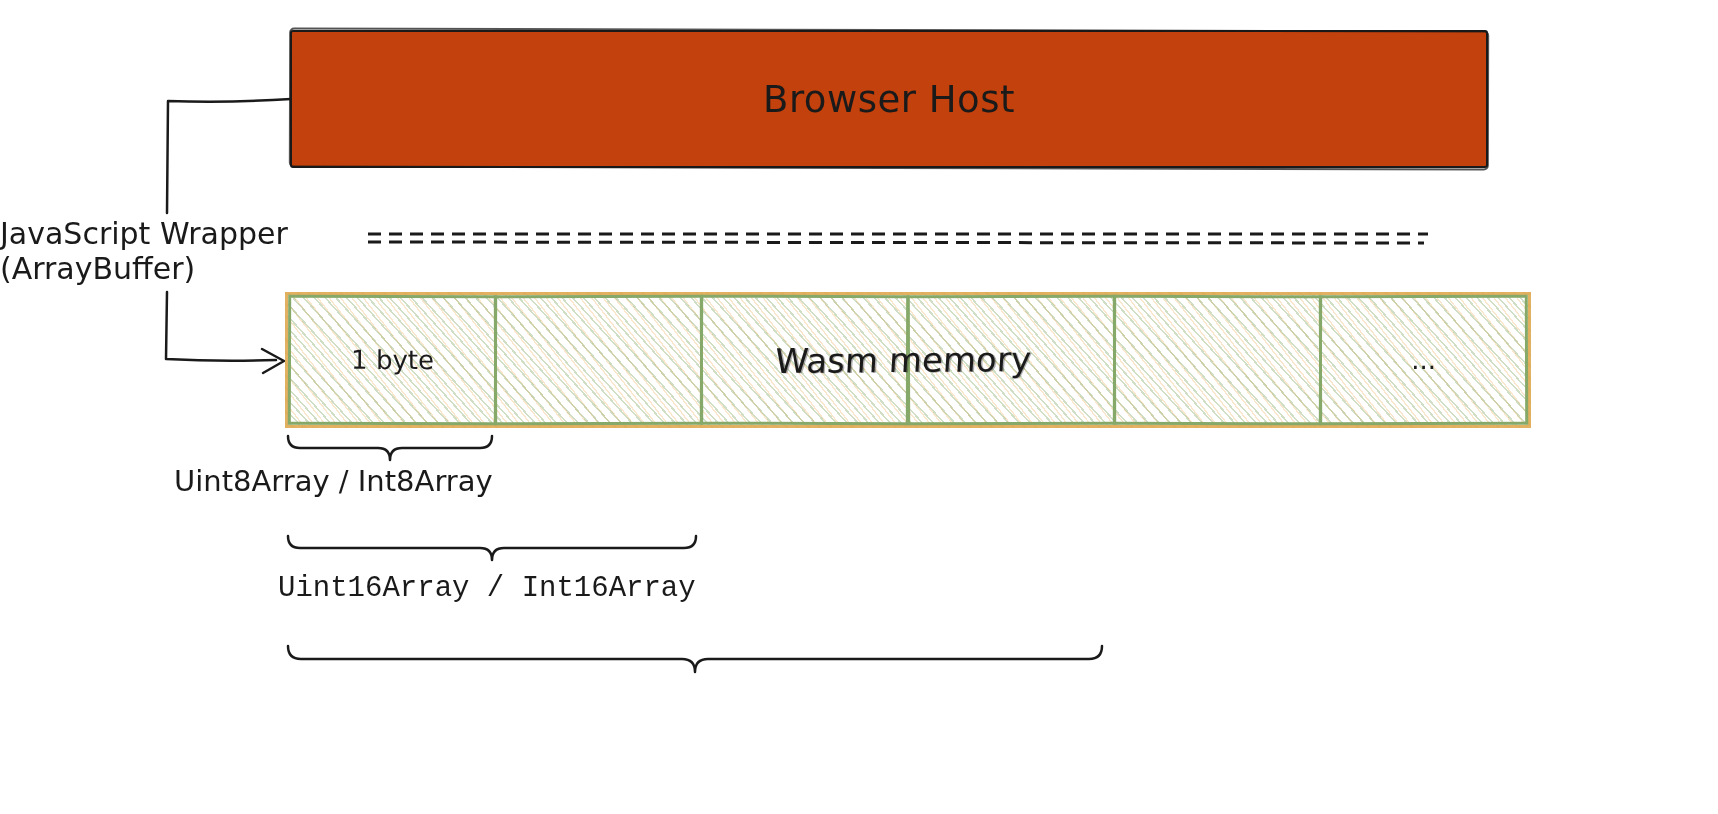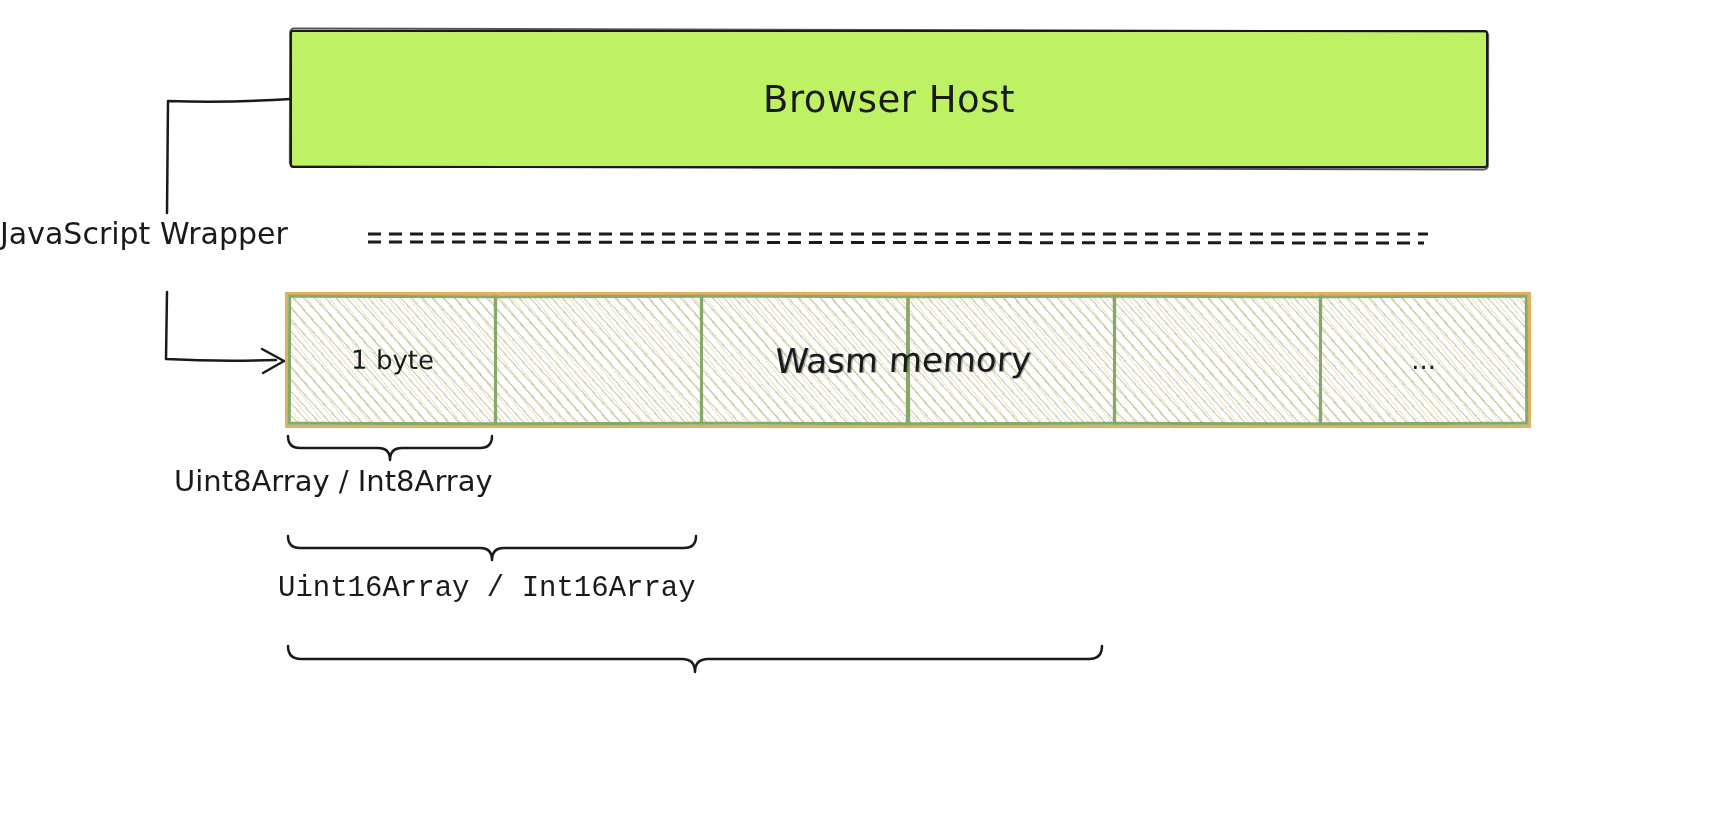--- a/index.html
+++ b/index.html
@@ -7,21 +7,21 @@
     position:relative; width:1718px; height:814px; background:#ffffff;
     font-family:"DejaVu Sans", sans-serif; color:#1a1a1a; overflow:hidden;
   }
   svg.overlay { position:absolute; left:0; top:0; width:1718px; height:814px; pointer-events:none; }
 
   
   .host-box {
     position:absolute; left:290px; top:30px; width:1198px; height:138px;
     border:2.5px solid #1a1a1a; border-radius:3px;
     display:flex; align-items:center; justify-content:center;
-    box-sizing:border-box; background:#bef264;
+    box-sizing:border-box; background:#c2410c;
   }
   .host-box::before {
     content:""; position:absolute; inset:-3px;
     border:2px solid rgba(26,26,26,0.75); border-radius:5px;
     transform:rotate(0.15deg); pointer-events:none;
   }
   .host-title { font-size:37px; letter-spacing:0.5px; }
 
   
   .wrapper-label {
@@ -81,20 +81,21 @@
 
     <path d="M 288 646 Q 288 659 301 659 L 682 659 Q 695 659 695 672 Q 695 659 708 659 L 1089 659 Q 1102 659 1102 646" fill="none" stroke="#1a1a1a" stroke-width="2.5" stroke-linecap="round" stroke-linejoin="round"></path>
   </svg>
 
   <div class="host-box">
     <div class="host-title">Browser Host</div>
   </div>
 
   <div class="wrapper-label">
     <div>JavaScript Wrapper</div>
+    <div>(ArrayBuffer)</div>
   </div>
 
   <div class="memory-row">
     <div class="cell">
       <span>1 byte</span>
     </div>
     <div class="cell">
       <span></span>
     </div>
     <div class="cell">

